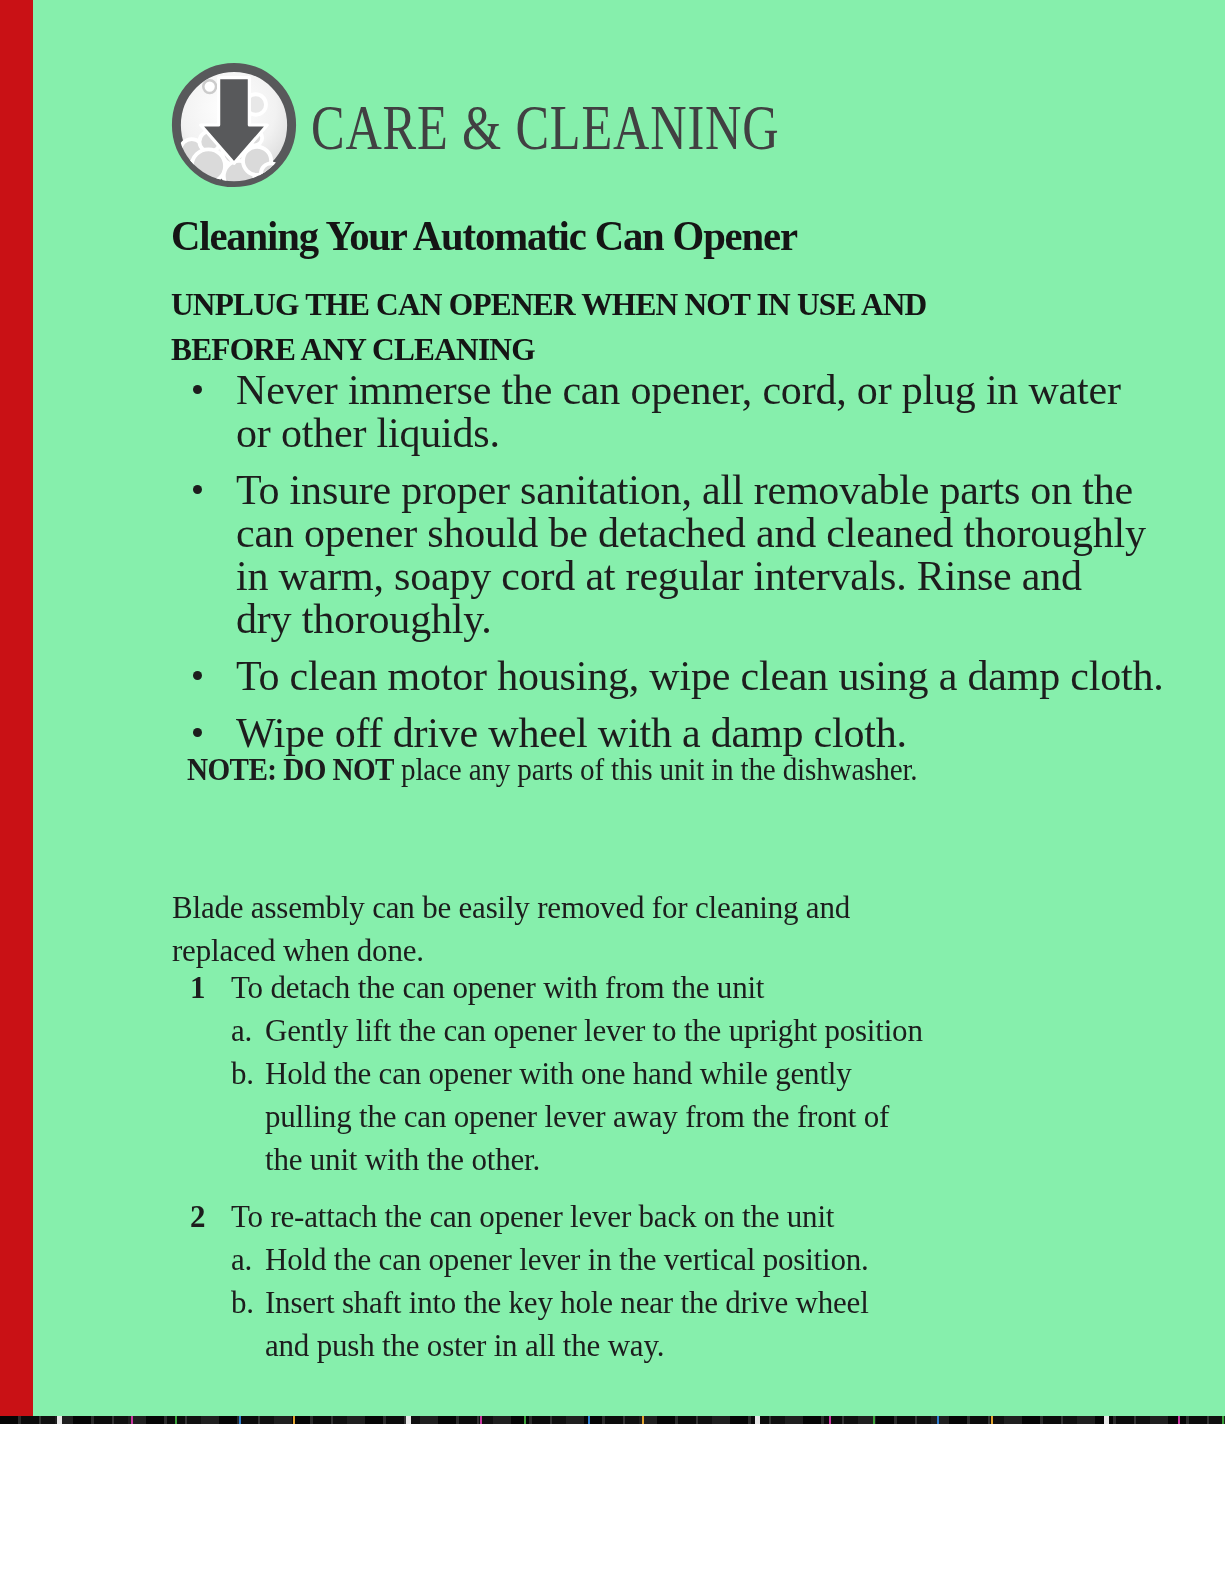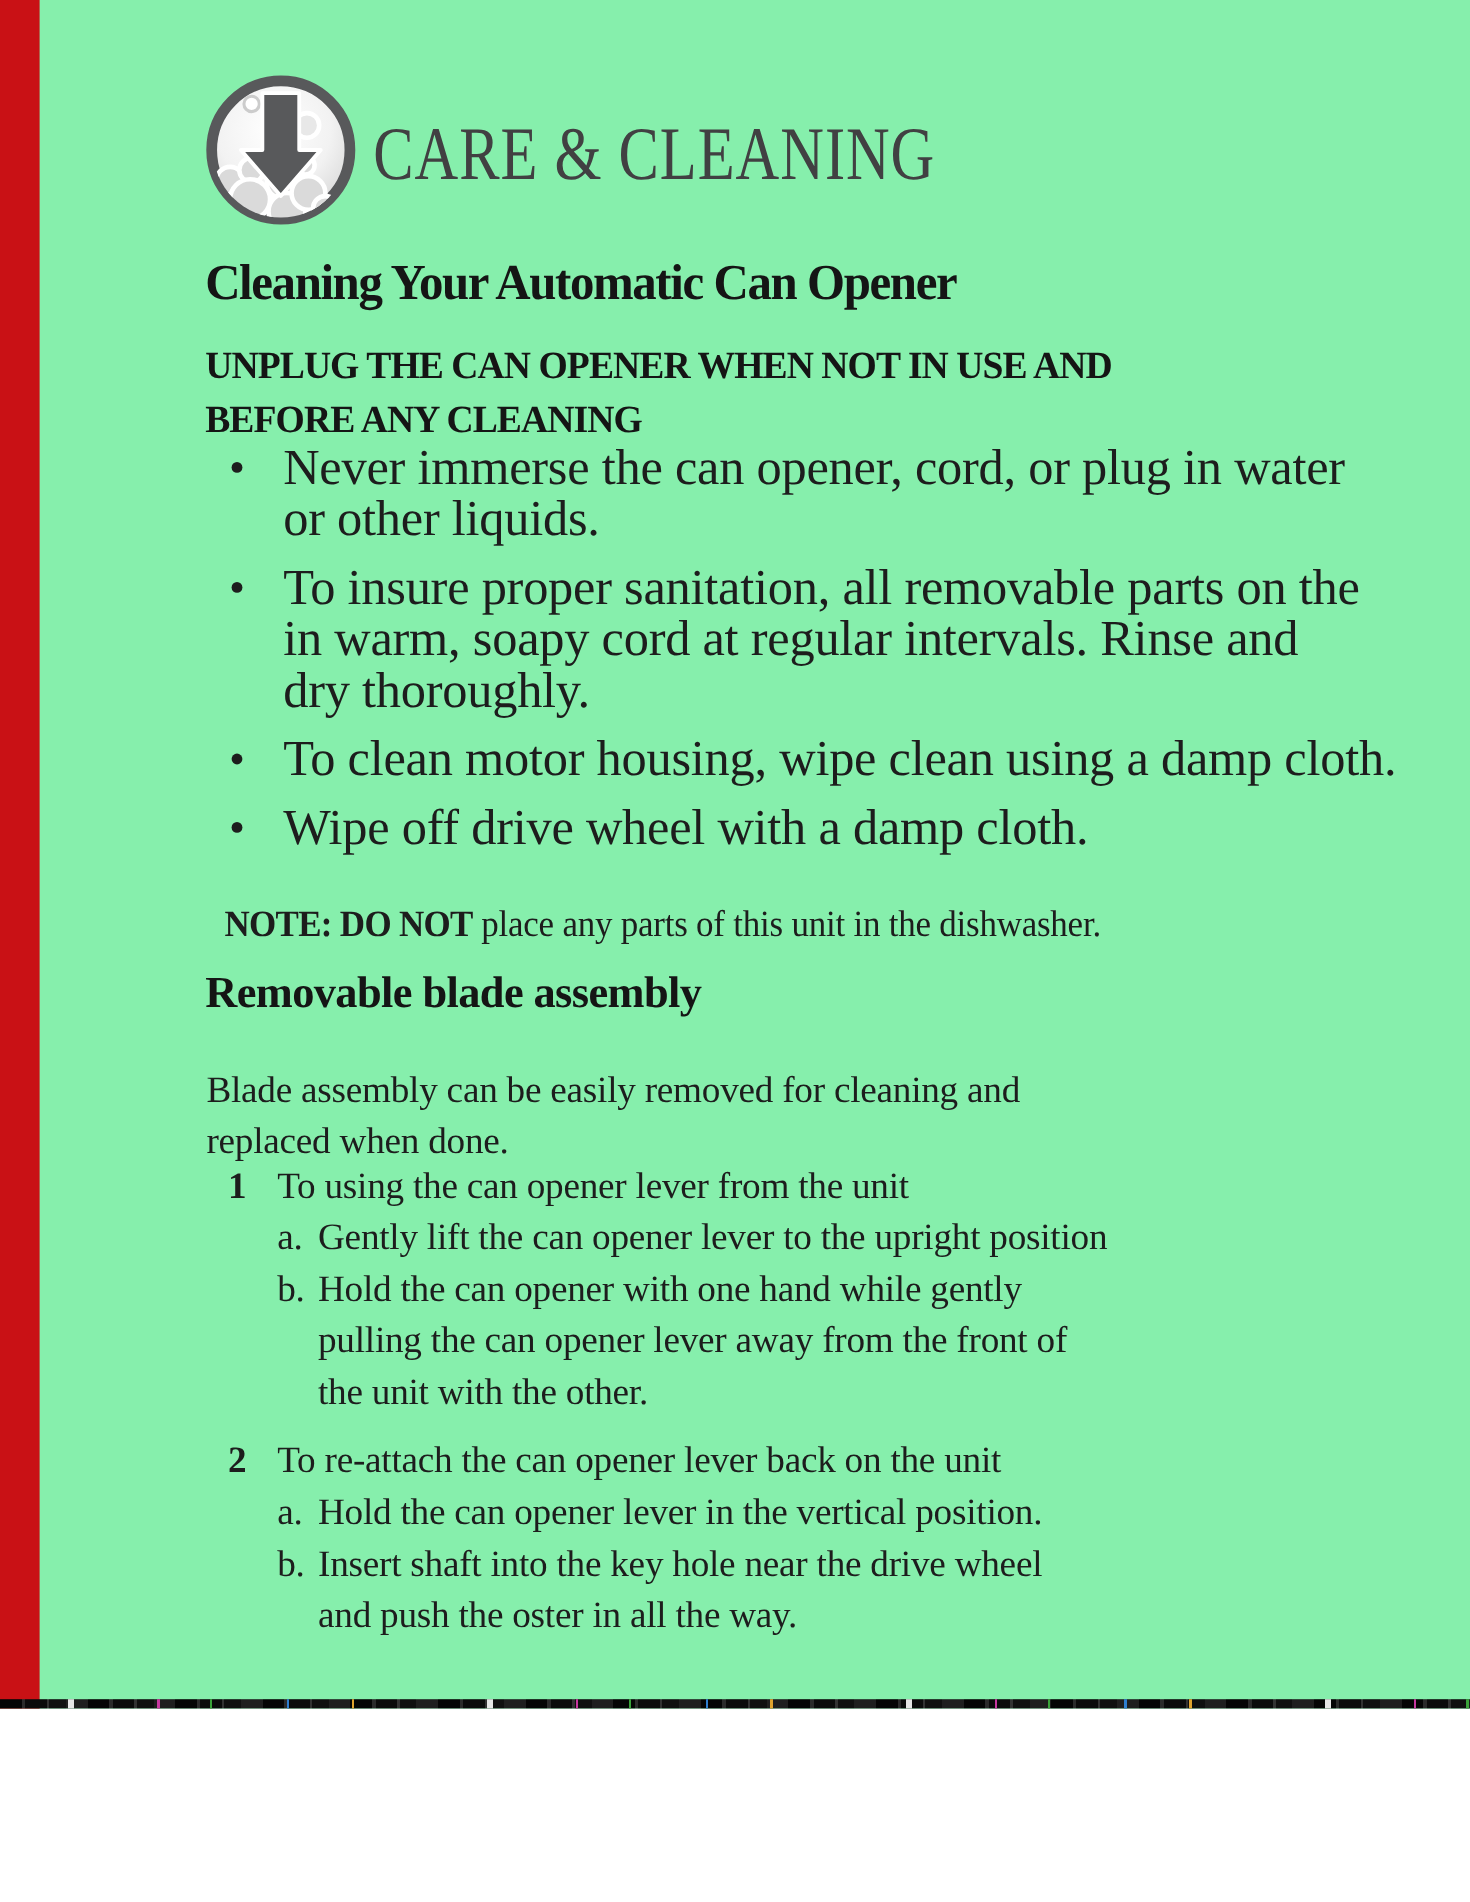--- a/index.html
+++ b/index.html
@@ -111,47 +111,47 @@
 
   <div class="bullets">
     <div class="bullet-item">
       <span class="bullet-dot"></span>
       <div class="nowrap">Never immerse the can opener, cord, or plug in water</div>
       <div class="nowrap">or other liquids.</div>
     </div>
     <div class="bullet-item">
       <span class="bullet-dot"></span>
       <div class="nowrap">To insure proper sanitation, all removable parts on the</div>
+      <div class="nowrap">can opener should be detached and cleaned thoroughly</div>
       <div class="nowrap">in warm, soapy cord at regular intervals. Rinse and</div>
       <div class="nowrap">dry thoroughly.</div>
     </div>
     <div class="bullet-item">
       <span class="bullet-dot"></span>
       <div class="nowrap">To clean motor housing, wipe clean using a damp cloth.</div>
     </div>
     <div class="bullet-item">
       <span class="bullet-dot"></span>
       <div class="nowrap">Wipe off drive wheel with a damp cloth.</div>
     </div>
   </div>
 
   <div class="note"><b>NOTE: DO NOT</b><span> place any parts of this unit in the dishwasher.</span></div>
 
-  <div class="section-heading">Removable blade assembly</div>
 
   <div class="intro">
     <div class="nowrap">Blade assembly can be easily removed for cleaning and</div>
     <div class="nowrap">replaced when done.</div>
   </div>
 
   <div class="steps">
 
     <div class="step">
       <span class="step-num">1</span>
-      <div class="nowrap">To using the can opener lever from the unit</div>
+      <div class="nowrap">To detach the can opener with from the unit</div>
       <div class="sub">
         <div class="sub-first nowrap"><span class="sub-label">a.</span><span>Gently lift the can opener lever to the upright position</span></div>
       </div>
       <div class="sub">
         <div class="sub-first nowrap"><span class="sub-label">b.</span><span>Hold the can opener with one hand while gently</span></div>
         <div class="nowrap">pulling the can opener lever away from the front of</div>
         <div class="nowrap">the unit with the other.</div>
       </div>
     </div>
 

